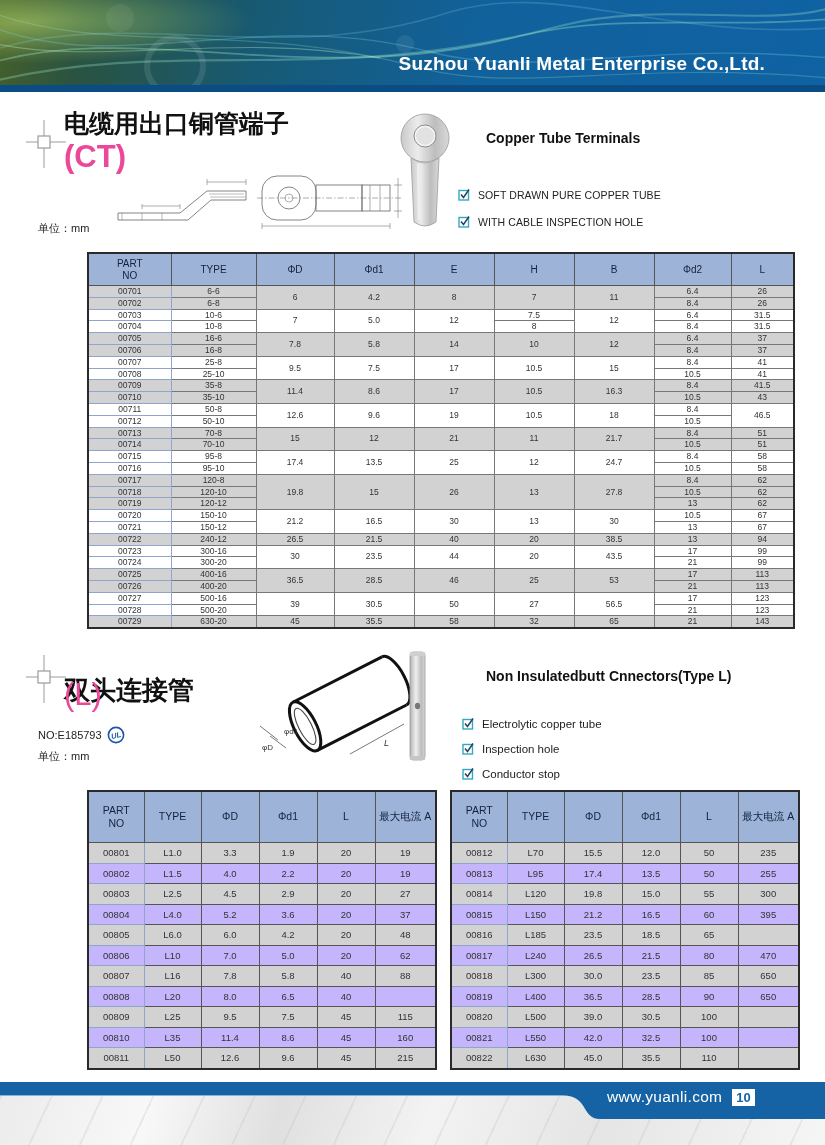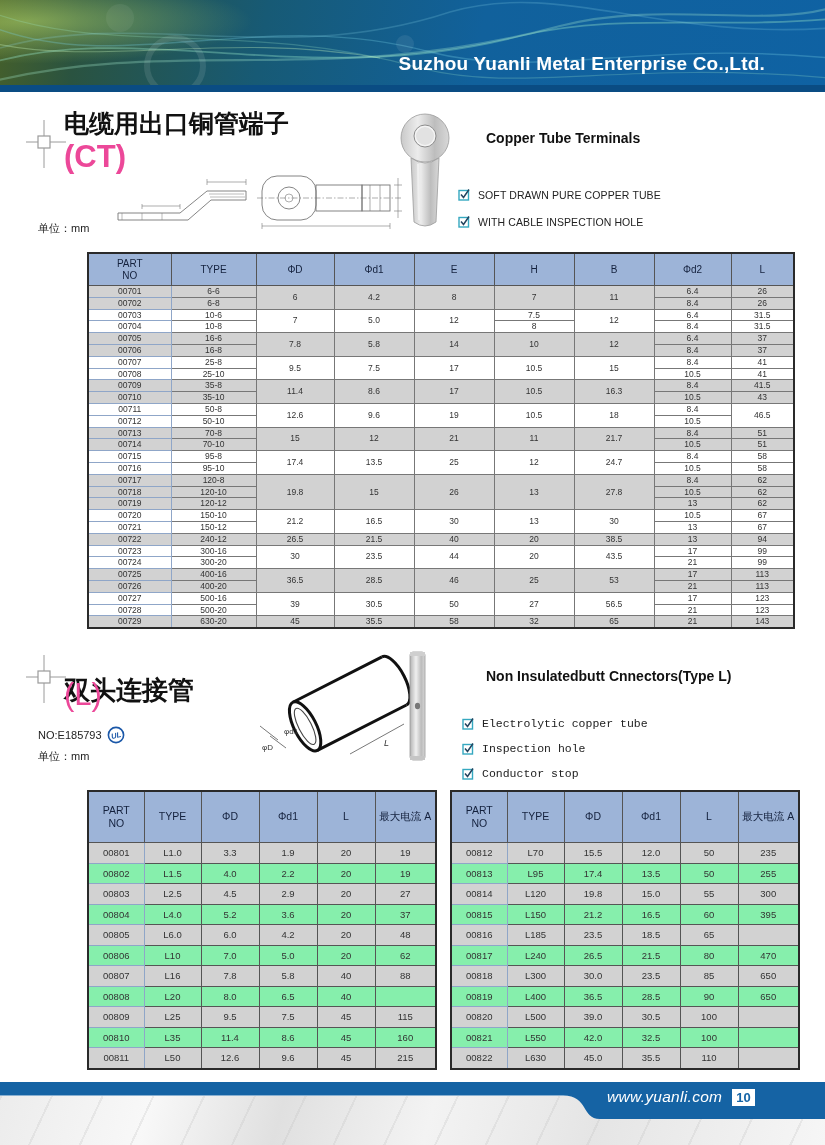--- a/index.html
+++ b/index.html
@@ -16,21 +16,21 @@
   
   .sec-title{position:absolute;font-weight:700;color:#111;line-height:1.1;}
   .sec-code{position:absolute;color:#ec4899;line-height:1;}
   .crosshair{position:absolute;}
 
   .en-head{position:absolute;font-size:14px;font-weight:700;color:#111;text-align:right;}
   .chk-list{position:absolute;margin-top:25px;}
   .chk-item{display:flex;align-items:center;gap:7px;color:#222;}
   .chk-item svg{flex:0 0 auto;}
   .ct-chk .chk-item{height:27px;font-size:10.5px;letter-spacing:.1px;}
-  .l-chk .chk-item{height:25px;font-size:11.5px;font-family:Liberation Mono, monospace;}
+  .l-chk .chk-item{height:25px;font-size:11.5px;}
 
   .unit{position:absolute;font-size:11px;color:#222;}
   .certno{position:absolute;font-size:11px;color:#222;display:flex;align-items:center;gap:5px;}
 
   
   .tbl-wrap{position:absolute;padding-left:40px;}
   table{border-collapse:collapse;table-layout:fixed;}
   .ct-table{width:706px;font-size:8.5px;border:2px solid #2a2a2a;}
   .ct-table th{background:#9db4d8;height:31px;font-size:10px;font-weight:400;color:#14213d;
                border:1px solid #555;white-space:pre-line;line-height:1.2;padding:0;}
@@ -41,30 +41,30 @@
   .ct-table tr.rw td{background:#fff;}
   .ct-table td.part{background:#bfd2ec;border-color:#8fa6c8;}
   .ct-table tr.gb td.part{border-top:1.6px solid #222;}
 
   
   .l-table{width:348px;font-size:9.5px;border:2px solid #2a2a2a;}
   .l-table th{background:#9db4d8;height:50px;font-size:10.5px;font-weight:400;color:#14213d;
               border:1px solid #555;white-space:pre-line;line-height:1.25;padding:0;}
   .l-table td{border:1px solid #555;height:19.5px;text-align:center;padding:0;color:#333;}
   .l-table tr.rg td{background:#d2d2d2;}
-  .l-table tr.rw td{background:#86efac;}
+  .l-table tr.rw td{background:#c4b5fd;}
   .l-table td.part{background:#bfd2ec;border-color:#8fa6c8;}
 
   
   .footer-gray{position:absolute;top:1096px;left:0;width:825px;height:49px;
     background:
       repeating-linear-gradient(115deg,rgba(190,190,190,.25) 0 2px,rgba(255,255,255,0) 2px 46px),
       linear-gradient(105deg,#ececec 0%,#f8f8f8 18%,#e0e0e0 34%,#f3f3f3 52%,#e5e5e5 72%,#f6f6f6 100%);}
   .footer-svg{position:absolute;top:1082px;left:0;}
-  .site{position:absolute;top:1088px;left:607px;color:#fff;font-size:15.5px;letter-spacing:.3px;font-style:italic;}
+  .site{position:absolute;top:1088px;left:607px;color:#fff;font-size:15.5px;letter-spacing:.3px;}
   .pageno{position:absolute;top:1089px;left:732px;width:23px;height:17px;background:#fff;
           color:#1564a6;font-size:13px;font-weight:700;text-align:center;line-height:17px;}
 
   .draw{position:absolute;}
 </style>
 </head>
 <body>
 
 <div id="page">
 

